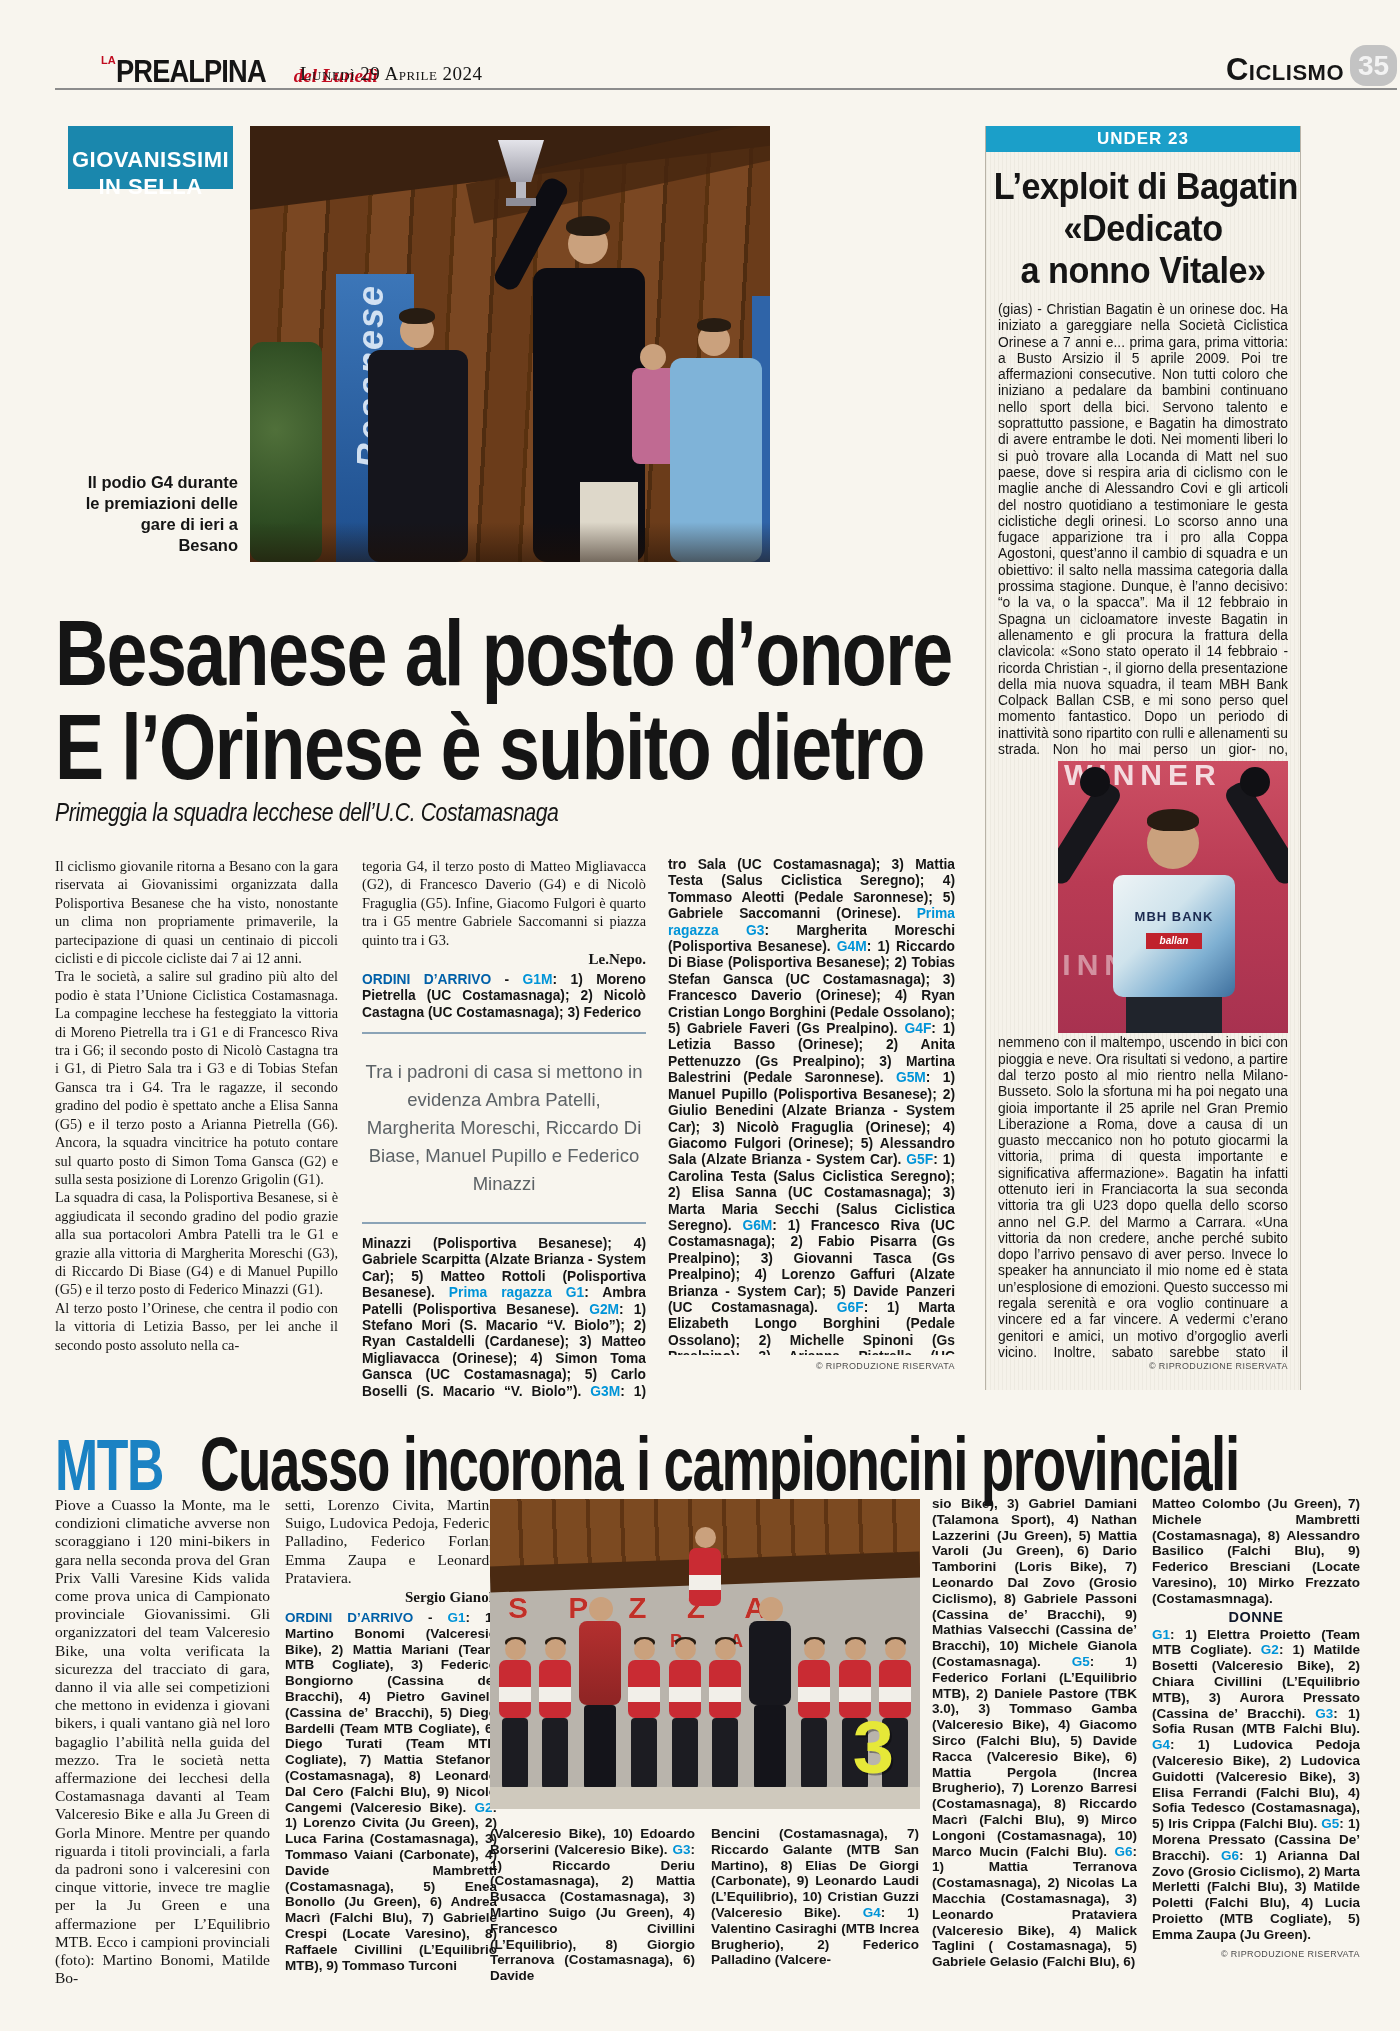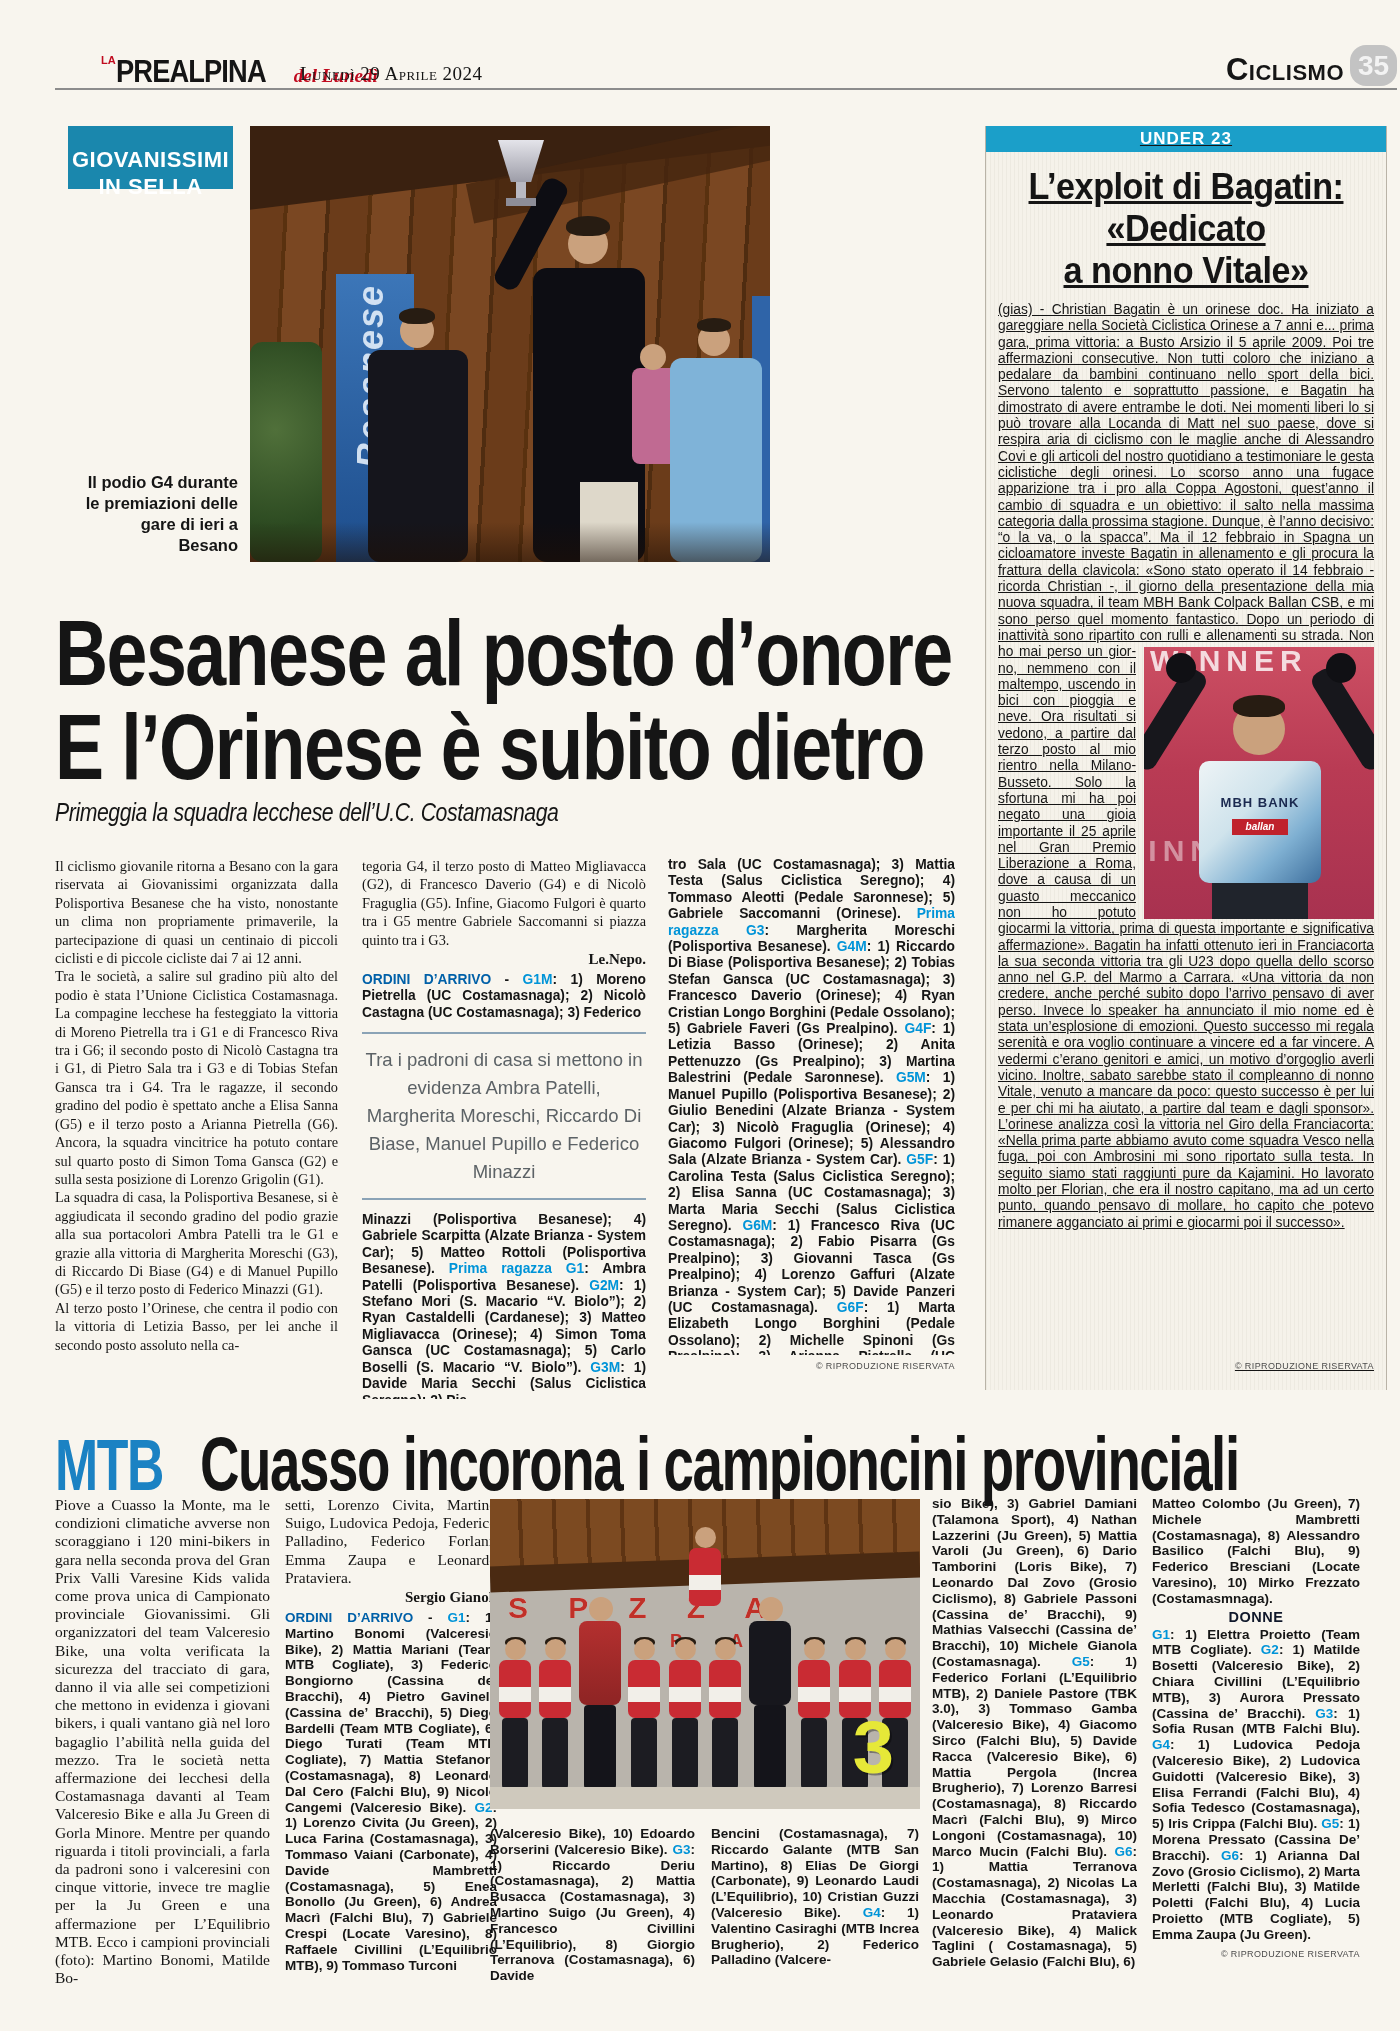--- a/index.html
+++ b/index.html
@@ -55,28 +55,28 @@
   .serif-body{font-family:"Liberation Serif",serif;font-size:14.3px;line-height:18.4px;text-align:justify;}
   .serif-body p{margin:0;}
   .sans-list{font-weight:bold;font-size:13.8px;line-height:16.4px;text-align:justify;}
   .seg-dark{color:#0060a8;}
   .seg-blue{color:#0094d8;}
   .col1{left:55px;top:857px;width:283px;height:540px;overflow:hidden;}
   .col2{left:362px;top:857px;width:284px;height:542px;overflow:hidden;}
   .col3{left:668px;top:857px;width:287px;height:542px;overflow:hidden;}
   .byline{font-family:"Liberation Serif",serif;font-weight:bold;font-size:15px;line-height:21px;text-align:right;}
   .quote-box{margin-top:10px;border-top:2px solid #8ba3b6;border-bottom:2px solid #8ba3b6;
-             padding:12px 2px;text-align:center;color:#5c6266;font-size:18.5px;line-height:28px;}
+             padding:24px 2px;text-align:center;color:#5c6266;font-size:18.5px;line-height:28px;}
   .list1-clip{height:50px;overflow:hidden;margin-top:2px;}
   .list2{margin-top:12px;}
   .copyright{font-size:9px;line-height:13px;color:#4c4c4c;text-align:right;letter-spacing:.4px;margin-top:5px;}
   
-  .u23-box{left:985px;top:126px;width:402px;height:1264px;box-sizing:border-box;
+  .u23-box{left:985px;top:126px;width:316px;height:1264px;box-sizing:border-box;
            border-left:1px solid #b9b3a7;border-right:1px solid #b9b3a7;
-           background:repeating-linear-gradient(90deg,#edeae1 0 1px,#f5f2ea 1px 4px);overflow:hidden;text-decoration:underline;}
+           background:repeating-linear-gradient(90deg,#edeae1 0 1px,#f5f2ea 1px 4px);overflow:hidden;}
   .u23-bar{height:26px;background:#1b9fc9;color:#fff;text-align:center;font-weight:bold;font-size:17px;line-height:26px;letter-spacing:1px;}
   .u23-title{margin-top:14px;text-align:center;font-weight:800;font-size:36px;line-height:42px;letter-spacing:-.5px;}
   .u23-title .cline{display:block;transform:scaleX(.95);transform-origin:50% 100%;white-space:nowrap;}
   .u23-body{margin:10px 12px 0;font-size:13.8px;line-height:16.3px;text-align:justify;height:1056px;overflow:hidden;}
   .u23-copy{margin:2px 12px 0;}
   .bagatin-photo{float:right;width:230px;height:272px;margin:3px 0 2px 8px;position:relative;overflow:hidden;
            background:linear-gradient(180deg,#cc4f63,#b93b54 45%,#a83250);}
   .bagatin-photo .wtxt{position:absolute;color:#fff;opacity:.8;font-weight:bold;font-size:30px;letter-spacing:6px;white-space:nowrap;}
   .bagatin-photo .arm{position:absolute;width:26px;height:112px;background:#17171c;border-radius:10px;}
   .bagatin-photo .fist{position:absolute;width:30px;height:30px;border-radius:50%;background:#101014;}

